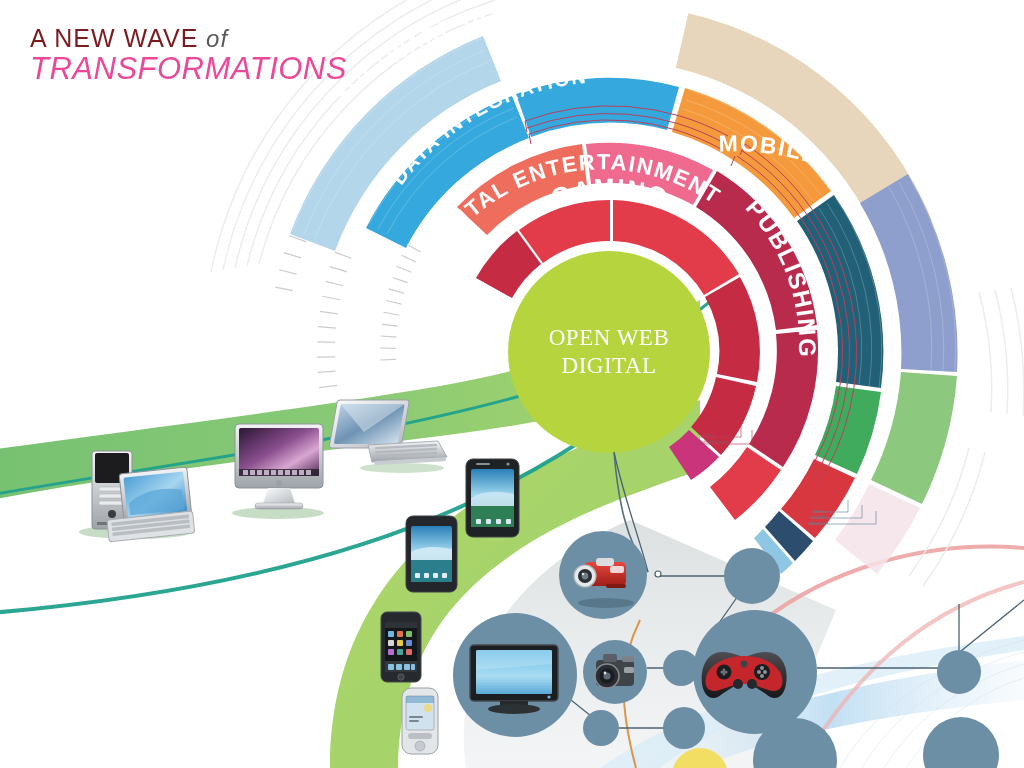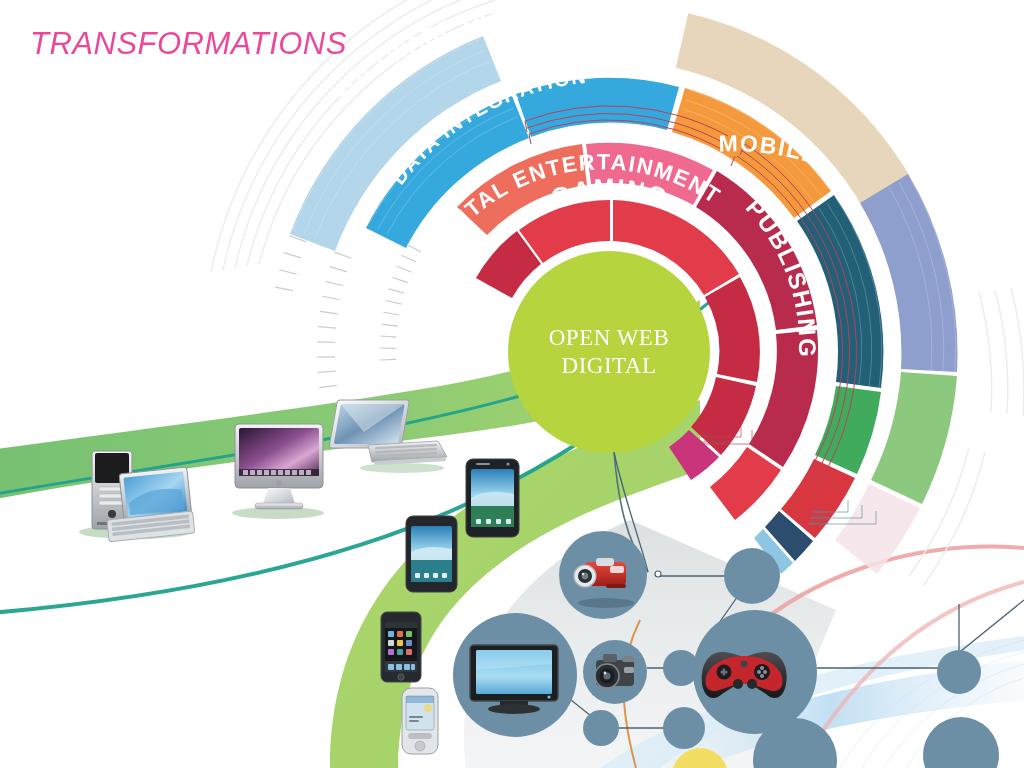--- a/index.html
+++ b/index.html
@@ -540,16 +540,19 @@
         <circle cx="762" cy="668" r="2" fill="#8d9298"></circle>
           <circle cx="762" cy="676" r="2" fill="#8d9298"></circle>
         <circle cx="744" cy="664" r="3.4" fill="#3e4348"></circle>
         <circle cx="738" cy="684" r="5" fill="#24272b"></circle>
           <circle cx="752" cy="684" r="5" fill="#24272b"></circle>
       </g>
     </g>
   </svg>
 
   <div id="title-block">
+    <div id="title-line1">
+      <span>A NEW WAVE</span><span id="title-of"> of</span>
+    </div>
     <div id="title-line2">TRANSFORMATIONS</div>
   </div>
 
 </div>
 
 </body></html>

